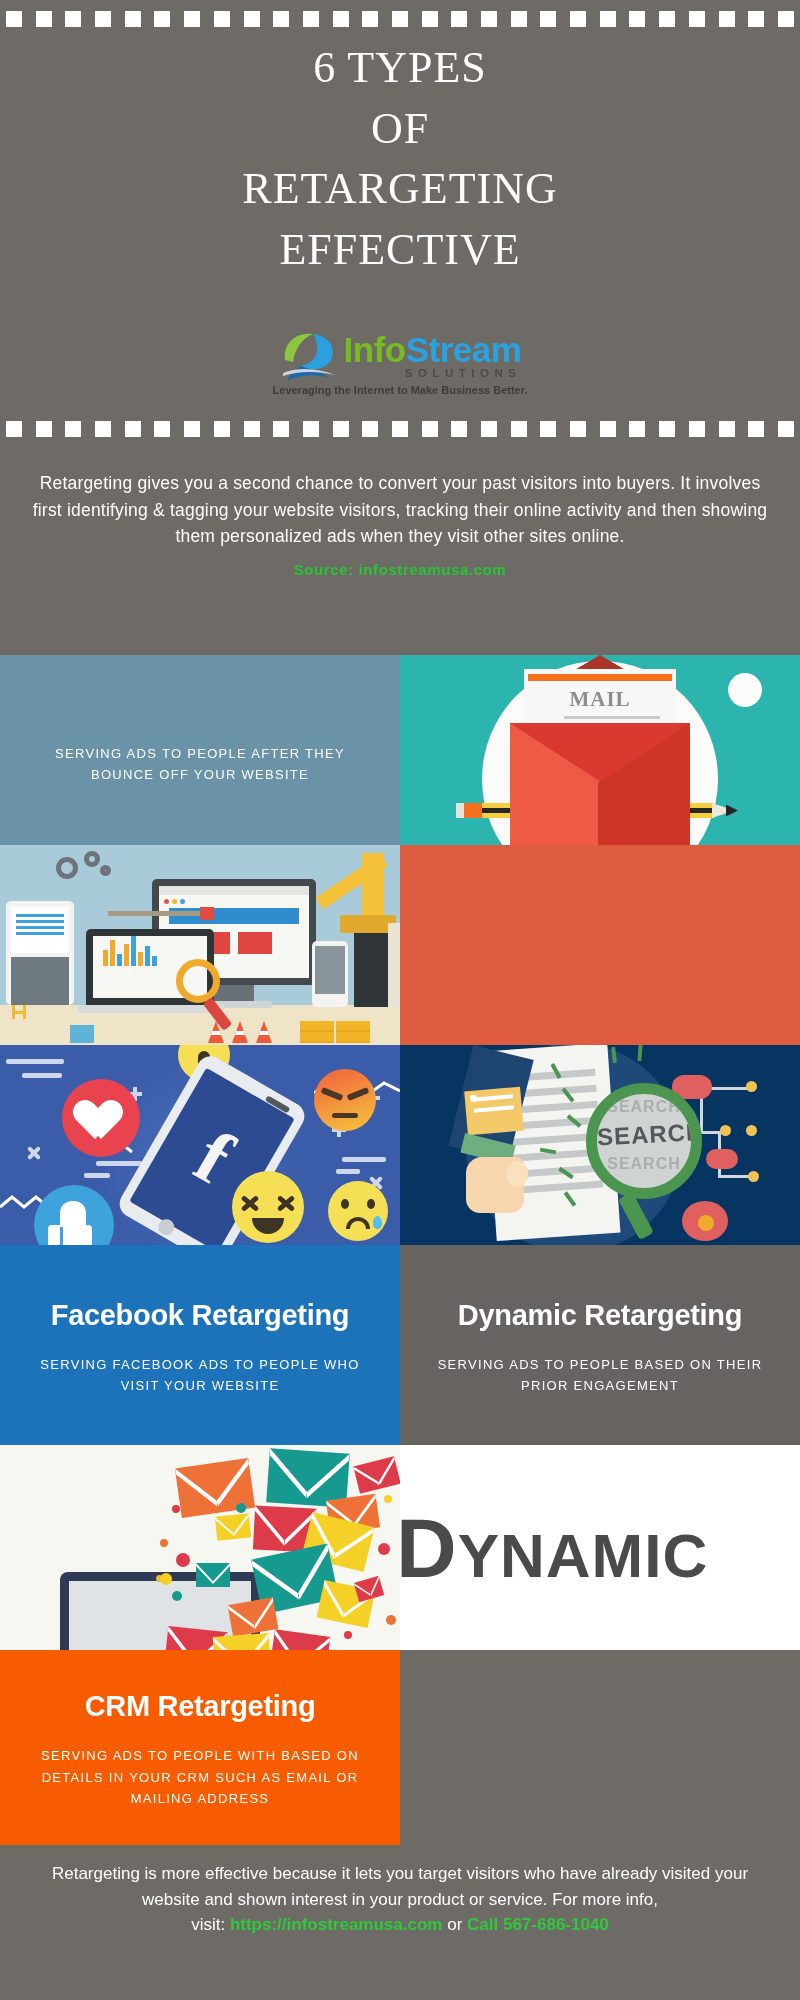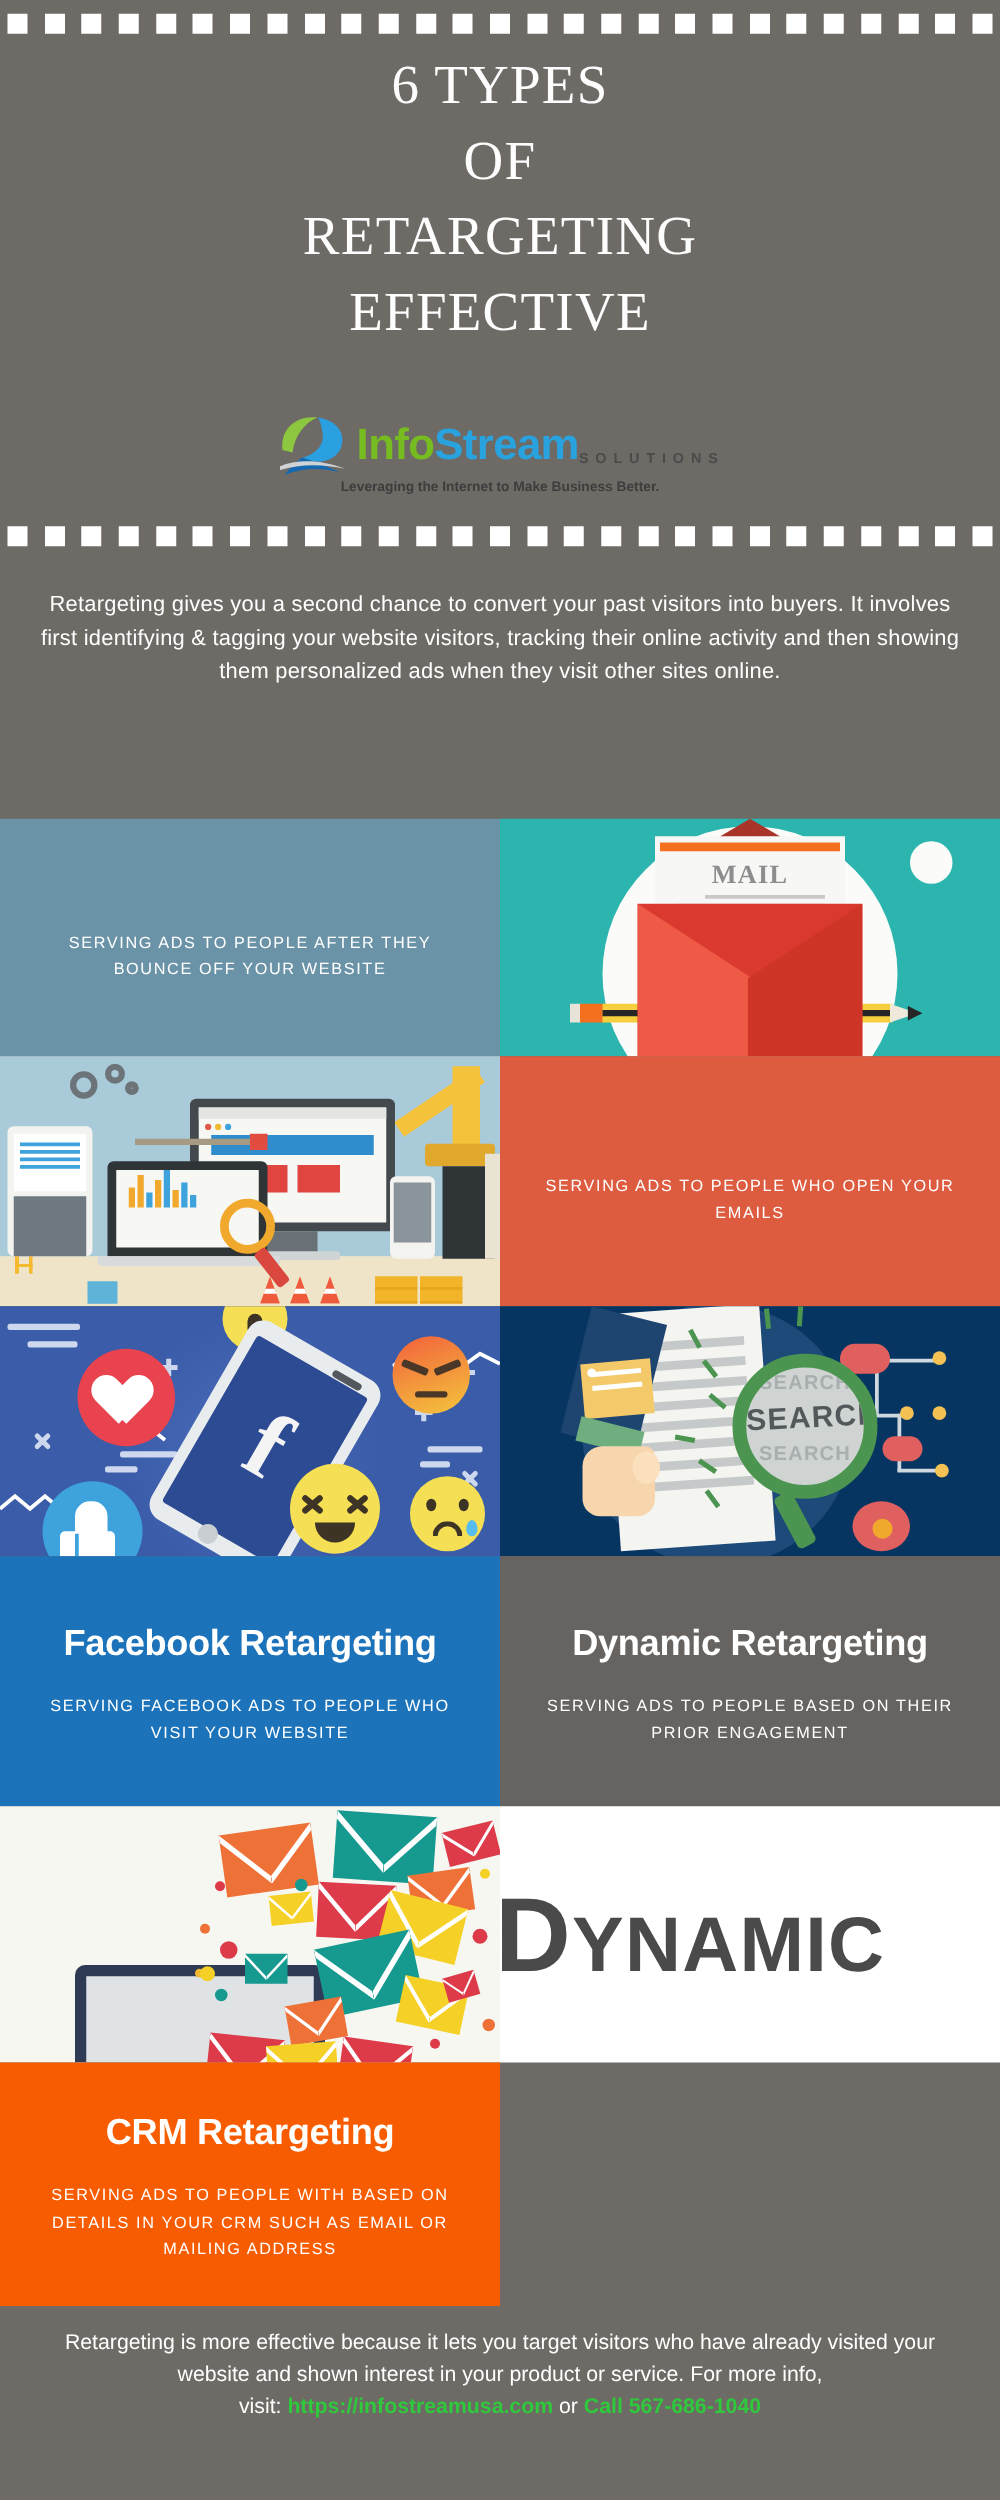--- a/index.html
+++ b/index.html
@@ -21,21 +21,21 @@
   .title { position: absolute; top: 38px; left: 0; width: 800px; text-align: center;
            font-family: "Liberation Serif", serif; color: #fdfdfd;
            font-size: 44px; line-height: 1.38; letter-spacing: 1px; }
   .title div { white-space: nowrap; }
 
   
   .logo { position: absolute; top: 330px; left: 0; width: 800px; height: 84px;
           display: flex; flex-direction: column; align-items: center; }
   .logo-row { display: flex; align-items: center; justify-content: center; }
   .logo-mark { width: 62px; height: 52px; position: relative; margin-right: 3px; }
-  .logo-words { display: flex; align-items: flex-start; }
+  .logo-words { display: flex; flex-direction: column; align-items: flex-start; }
   .logo-name { font-size: 35px; font-weight: bold; line-height: 0.95; letter-spacing: -0.5px; }
   .logo-name .info { color: #76bc21; }
   .logo-name .stream { color: #29a3e0; }
   .logo-sol { font-size: 11.5px; font-weight: bold; color: #4b4b4b;
               letter-spacing: 5.5px; margin-top: 1px; align-self: flex-end; }
   .logo-tag { font-size: 11px; color: #3d3d3d; margin-top: 2px; font-weight: bold; }
 
   
   .intro { position: absolute; top: 470px; left: 0; width: 800px; padding: 0 28px;
            text-align: center; color: #fff; font-size: 17.5px; line-height: 1.52;
@@ -379,20 +379,21 @@
         <i></i>
         <i></i>
       <i></i>
         <i></i>
         <i></i>
     </div>
   </div>
 
   <div class="intro">
     <div>Retargeting gives you a second chance to convert your past visitors into buyers. It involves first identifying &amp; tagging your website visitors, tracking their online activity and then showing them personalized ads when they visit other sites online.</div>
+    <div class="source">Source: infostreamusa.com</div>
   </div>
 
   <div class="grid">
 
     <div class="cell tcell bg-site">
       <p>SERVING ADS TO PEOPLE AFTER THEY BOUNCE OFF YOUR WEBSITE</p>
 
     </div>
 
     <div class="cell em-bg">
@@ -496,21 +497,20 @@
         <div class="cone" style="left:208px;"></div>
         <div class="cone" style="left:232px;"></div>
         <div class="cone" style="left:256px;"></div>
         <div class="brick" style="left:300px;"></div>
         <div class="brick" style="left:336px;"></div>
         <div style="position:absolute;left:70px;bottom:2px;width:24px;height:18px;background:#5fb3d8;"></div>
       </div>
     </div>
 
     <div class="cell tcell bg-email">
-      <p>SERVING ADS TO PEOPLE WHO OPEN YOUR EMAILS</p>
 
     </div>
 
 
     <div class="cell fb-bg">
       <div class="ill">
         <div class="fb-glow"></div>
         <div class="fb-dash" style="left:6px;top:14px;width:58px;"></div>
         <div class="fb-dash" style="left:22px;top:28px;width:40px;"></div>
         <div class="fb-dash" style="left:96px;top:116px;width:46px;"></div>

